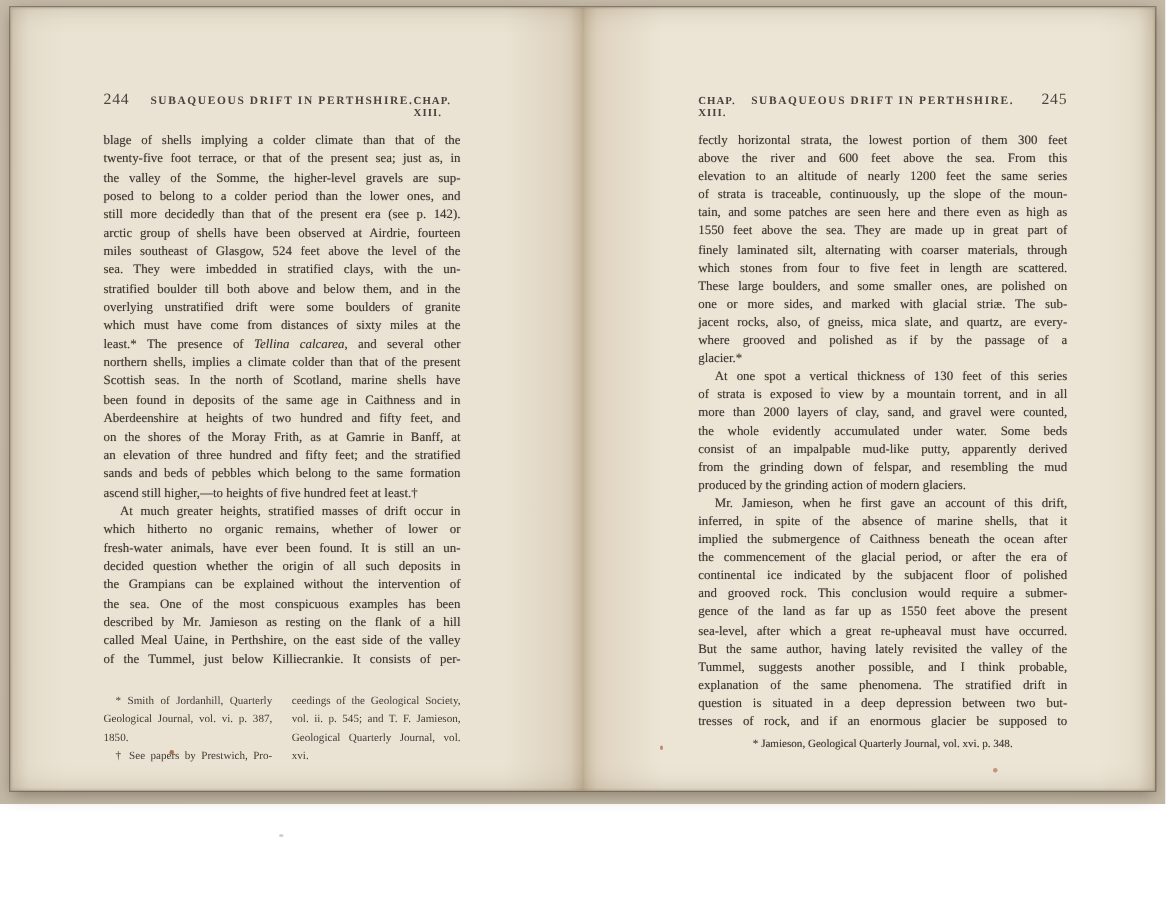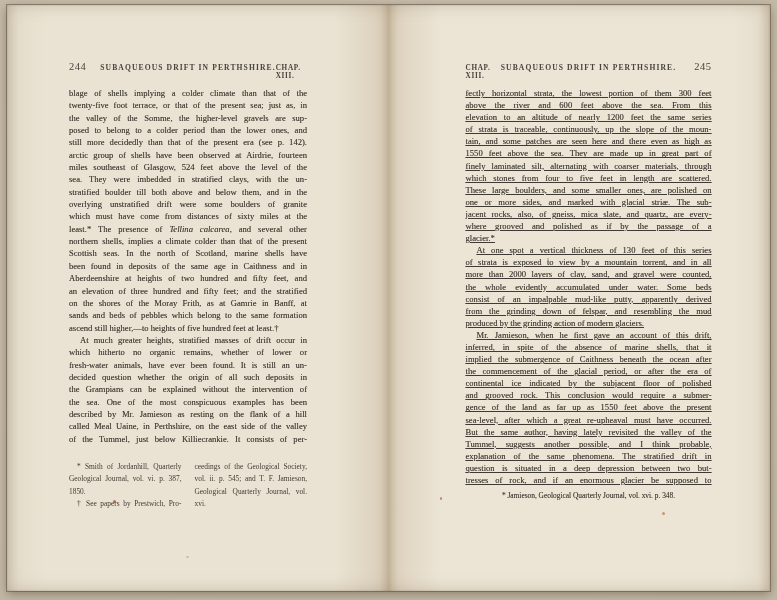--- a/index.html
+++ b/index.html
@@ -1,17 +1,17 @@
 <!DOCTYPE html>
 <html><head>
 <meta charset="utf-8">
 <style>
   html,body{margin:0;padding:0;}
   body{width:777px;height:600px;overflow:hidden;font-family:"Liberation Serif","DejaVu Serif",serif;}
-  .scene{position:relative;width:777px;height:600px;
+  .scene{position:relative;width:777px;height:536px;
     background:radial-gradient(140% 120% at 50% 45%, #ccc1ae 0%, #c5baa7 55%, #b2a691 100%);}
   .book{position:absolute;left:7px;top:5px;right:7px;bottom:9px;display:flex;
     box-shadow:0 0 0 1px rgba(92,80,62,.55), 0 3px 10px rgba(60,50,35,.45);}
   .book::after{content:"";position:absolute;inset:0;pointer-events:none;
     box-shadow:inset 0 0 16px rgba(120,100,70,.28), inset 0 0 2px rgba(90,75,55,.35);}
   .page{position:relative;width:50%;height:100%;overflow:hidden;}
   .page.left{background:linear-gradient(90deg,#d9cfbc 0%,#e5ddcc 3%,#eae3d3 10%,#eae3d3 86%,#ded3c0 96%,#d2c5af 100%);}
   .page.right{background:linear-gradient(270deg,#d6cbb6 0%,#e6decd 3%,#ece5d6 10%,#ece5d6 86%,#e1d6c3 96%,#d5c9b3 100%);}
   .gutter{position:absolute;left:calc(50% - 9px);width:18px;top:0;bottom:0;pointer-events:none;
     background:linear-gradient(90deg,rgba(145,120,90,0) 0%,rgba(150,125,95,.16) 32%,rgba(150,125,95,.30) 50%,rgba(150,125,95,.12) 70%,rgba(145,120,90,0) 100%);}
@@ -21,21 +21,21 @@
   .pagehead{display:grid;grid-template-columns:1fr auto 1fr;align-items:baseline;height:13px;color:#48433c;}
   .pagehead .lft{justify-self:start;}
   .pagehead .ctr{justify-self:center;}
   .pagehead .rgt{justify-self:end;}
   .runtitle{font-size:7.6px;letter-spacing:1.1px;font-weight:bold;}
   .chaplbl{font-size:7.2px;letter-spacing:.7px;font-weight:bold;}
   .pageno{font-size:10.5px;letter-spacing:.5px;}
   .bodytext{margin-top:13px;text-shadow:0 0 .5px rgba(63,58,51,.55);}
   .tline{font-size:8.6px;text-align:justify;text-align-last:justify;white-space:normal;color:#3f3a33;}
   .page.left .tline{line-height:12.35px;height:12.35px;}
-  .page.right .tline{line-height:12.1px;height:12.1px;text-decoration:underline;}
+  .page.right .tline{line-height:12.1px;height:12.1px;}
   .tline.ind{text-indent:11px;}
   .tline.pend{text-align-last:left;}
   .footnotes{margin-top:16px;display:flex;gap:13px;}
   .fncol{width:113px;}
   .fncol .tline{font-size:7.4px;line-height:10.7px;height:10.7px;}
   .tline.ind.fn{text-indent:8px;}
   .fnsingle{margin-top:5px;font-size:7.4px;line-height:10.7px;text-align:center;color:#3f3a33;
     text-shadow:0 0 .5px rgba(63,58,51,.5);}
   .spot{position:absolute;border-radius:50%;pointer-events:none;}
   .spot1{left:113px;top:500px;width:3px;height:3px;background:#9c4a2a;opacity:.75;}
@@ -67,22 +67,22 @@
             <div class="tline">miles southeast of Glasgow, 524 feet above the level of the</div>
             <div class="tline">sea. They were imbedded in stratified clays, with the un-</div>
             <div class="tline">stratified boulder till both above and below them, and in the</div>
             <div class="tline">overlying unstratified drift were some boulders of granite</div>
             <div class="tline">which must have come from distances of sixty miles at the</div>
             <div class="tline">least.* The presence of <i>Tellina calcarea</i>, and several other</div>
             <div class="tline">northern shells, implies a climate colder than that of the present</div>
             <div class="tline">Scottish seas. In the north of Scotland, marine shells have</div>
             <div class="tline">been found in deposits of the same age in Caithness and in</div>
             <div class="tline">Aberdeenshire at heights of two hundred and fifty feet, and</div>
+            <div class="tline">on the shores of the Moray Frith, as at Gamrie in Banff, at</div>
             <div class="tline">an elevation of three hundred and fifty feet; and the stratified</div>
-            <div class="tline">on the shores of the Moray Frith, as at Gamrie in Banff, at</div>
             <div class="tline">sands and beds of pebbles which belong to the same formation</div>
             <div class="tline pend">ascend still higher,—to heights of five hundred feet at least.†</div>
             <div class="tline ind">At much greater heights, stratified masses of drift occur in</div>
             <div class="tline">which hitherto no organic remains, whether of lower or</div>
             <div class="tline">fresh-water animals, have ever been found. It is still an un-</div>
             <div class="tline">decided question whether the origin of all such deposits in</div>
             <div class="tline">the Grampians can be explained without the intervention of</div>
             <div class="tline">the sea. One of the most conspicuous examples has been</div>
             <div class="tline">described by Mr. Jamieson as resting on the flank of a hill</div>
             <div class="tline">called Meal Uaine, in Perthshire, on the east side of the valley</div>

